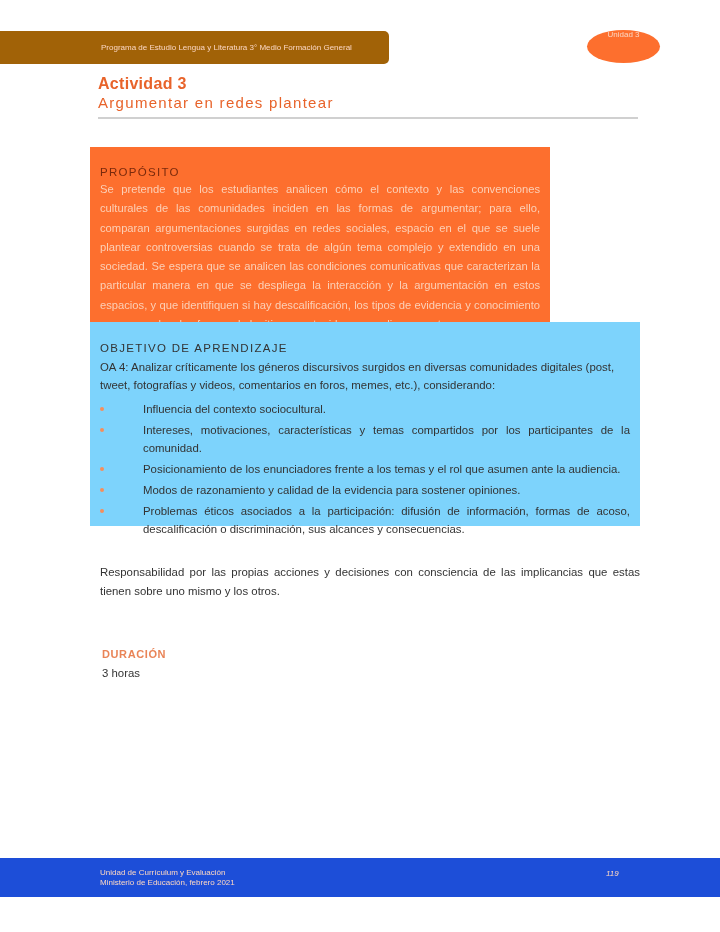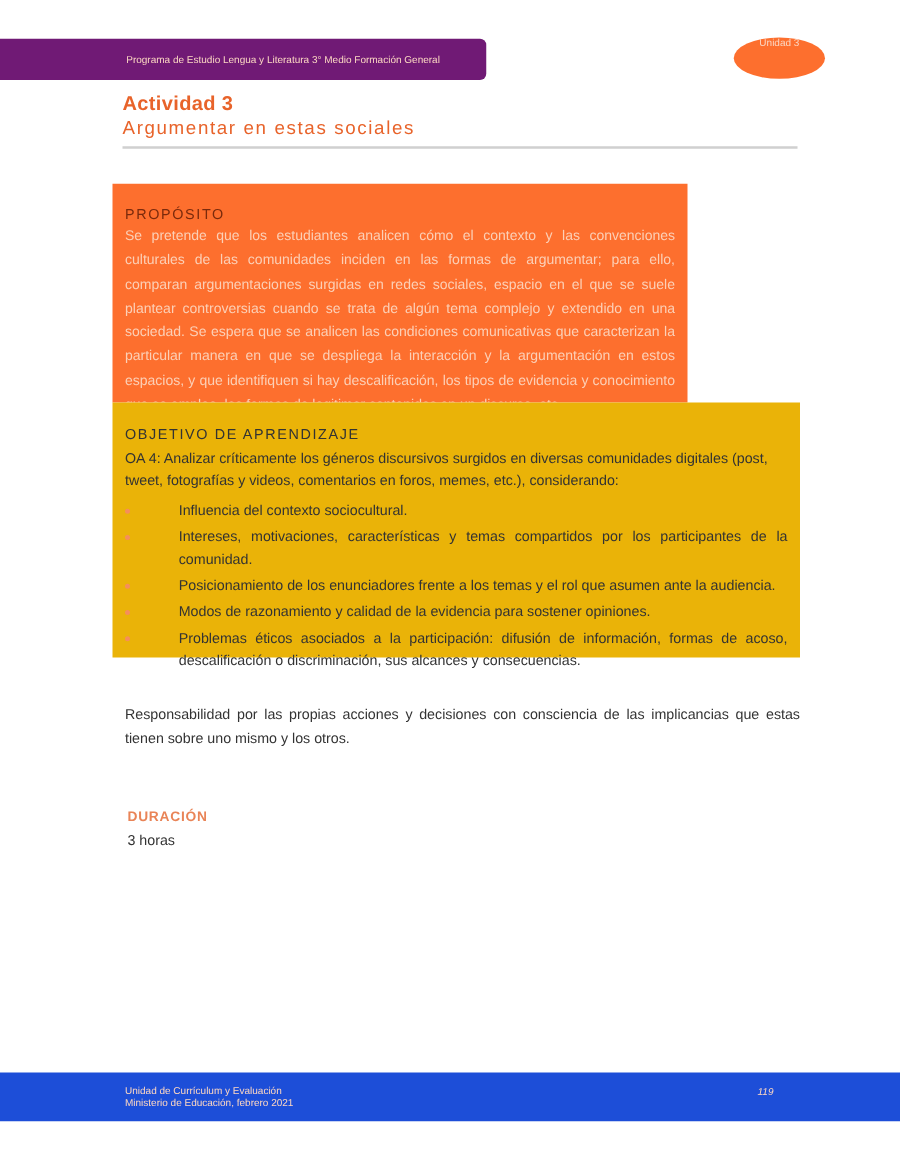--- a/index.html
+++ b/index.html
@@ -1,21 +1,21 @@
 <!DOCTYPE html>
 <html><head>
   <meta charset="utf-8">
   <style>
     * { box-sizing: border-box; margin: 0; padding: 0; }
     html, body { width: 720px; height: 932px; background: #ffffff; overflow: hidden; }
     body { position: relative; font-family: "Liberation Sans", sans-serif; color: #333333; }
 
     .header-bar {
       position: absolute; left: 0; top: 31px; width: 389px; height: 33px;
-      background: #701a75; border-radius: 0 5px 5px 0;
+      background: #a16207; border-radius: 0 5px 5px 0;
       display: flex; align-items: center; padding-left: 101px;
     }
     .header-bar span { font-size: 8px; color: #fbd6c2; letter-spacing: 0px; }
 
     .unit-badge {
       position: absolute; left: 587px; top: 30px; width: 73px; height: 33px;
       background: #fd6f2e; border-radius: 50%;
       display: flex; align-items: flex-start; justify-content: center;
     }
     .unit-badge span { font-size: 8px; color: #fbd6c2; }
@@ -31,21 +31,21 @@
       background: #fd6f2e; padding: 17px 10px 0 10px;
     }
     .section-label-dark { font-size: 11.5px; color: #7a2a0c; letter-spacing: 1.3px; line-height: 16px; }
     .purpose-text {
       font-size: 11.2px; color: #fcd0b7; line-height: 19.3px; text-align: justify;
       font-family: "Liberation Sans", sans-serif;
     }
 
     .objective-box {
       position: absolute; left: 90px; top: 322px; width: 550px; height: 204px;
-      background: #eab308; padding: 18px 10px 0 10px;
+      background: #7dd3fc; padding: 18px 10px 0 10px;
     }
     .section-label-obj { font-size: 11.5px; color: #333; letter-spacing: 1.3px; line-height: 16px; }
     .obj-text { font-size: 11.4px; color: #333; line-height: 18px; margin-top: 2px; }
     .bullets { list-style: none; margin-top: 6px; }
     .bullets li {
       font-size: 11.4px; color: #333; line-height: 18px; margin-bottom: 3px;
       display: flex; align-items: flex-start; text-align: justify;
     }
     .bullet-dot {
       flex: 0 0 auto; width: 4px; height: 4px; border-radius: 50%; background: #f58e5b;
@@ -75,21 +75,21 @@
 <div class="header-bar">
   <span>Programa de Estudio Lengua y Literatura 3° Medio Formación General</span>
 </div>
 
 <div class="unit-badge">
   <span>Unidad 3</span>
 </div>
 
 <div class="title-block">
   <div class="title-main">Actividad 3</div>
-  <div class="title-sub">Argumentar en estas sociales</div>
+  <div class="title-sub">Argumentar en redes plantear</div>
 </div>
 
 <div class="divider"></div>
 
 <div class="purpose-box">
   <div class="section-label-dark">PROPÓSITO</div>
   <p class="purpose-text">Se pretende que los estudiantes analicen cómo el contexto y las convenciones culturales de las comunidades inciden en las formas de argumentar; para ello, comparan argumentaciones surgidas en redes sociales, espacio en el que se suele plantear controversias cuando se trata de algún tema complejo y extendido en una sociedad. Se espera que se analicen las condiciones comunicativas que caracterizan la particular manera en que se despliega la interacción y la argumentación en estos espacios, y que identifiquen si hay descalificación, los tipos de evidencia y conocimiento que se emplea, las formas de legitimar contenidos en un discurso, etc.</p>
 </div>
 
 <div class="objective-box">

